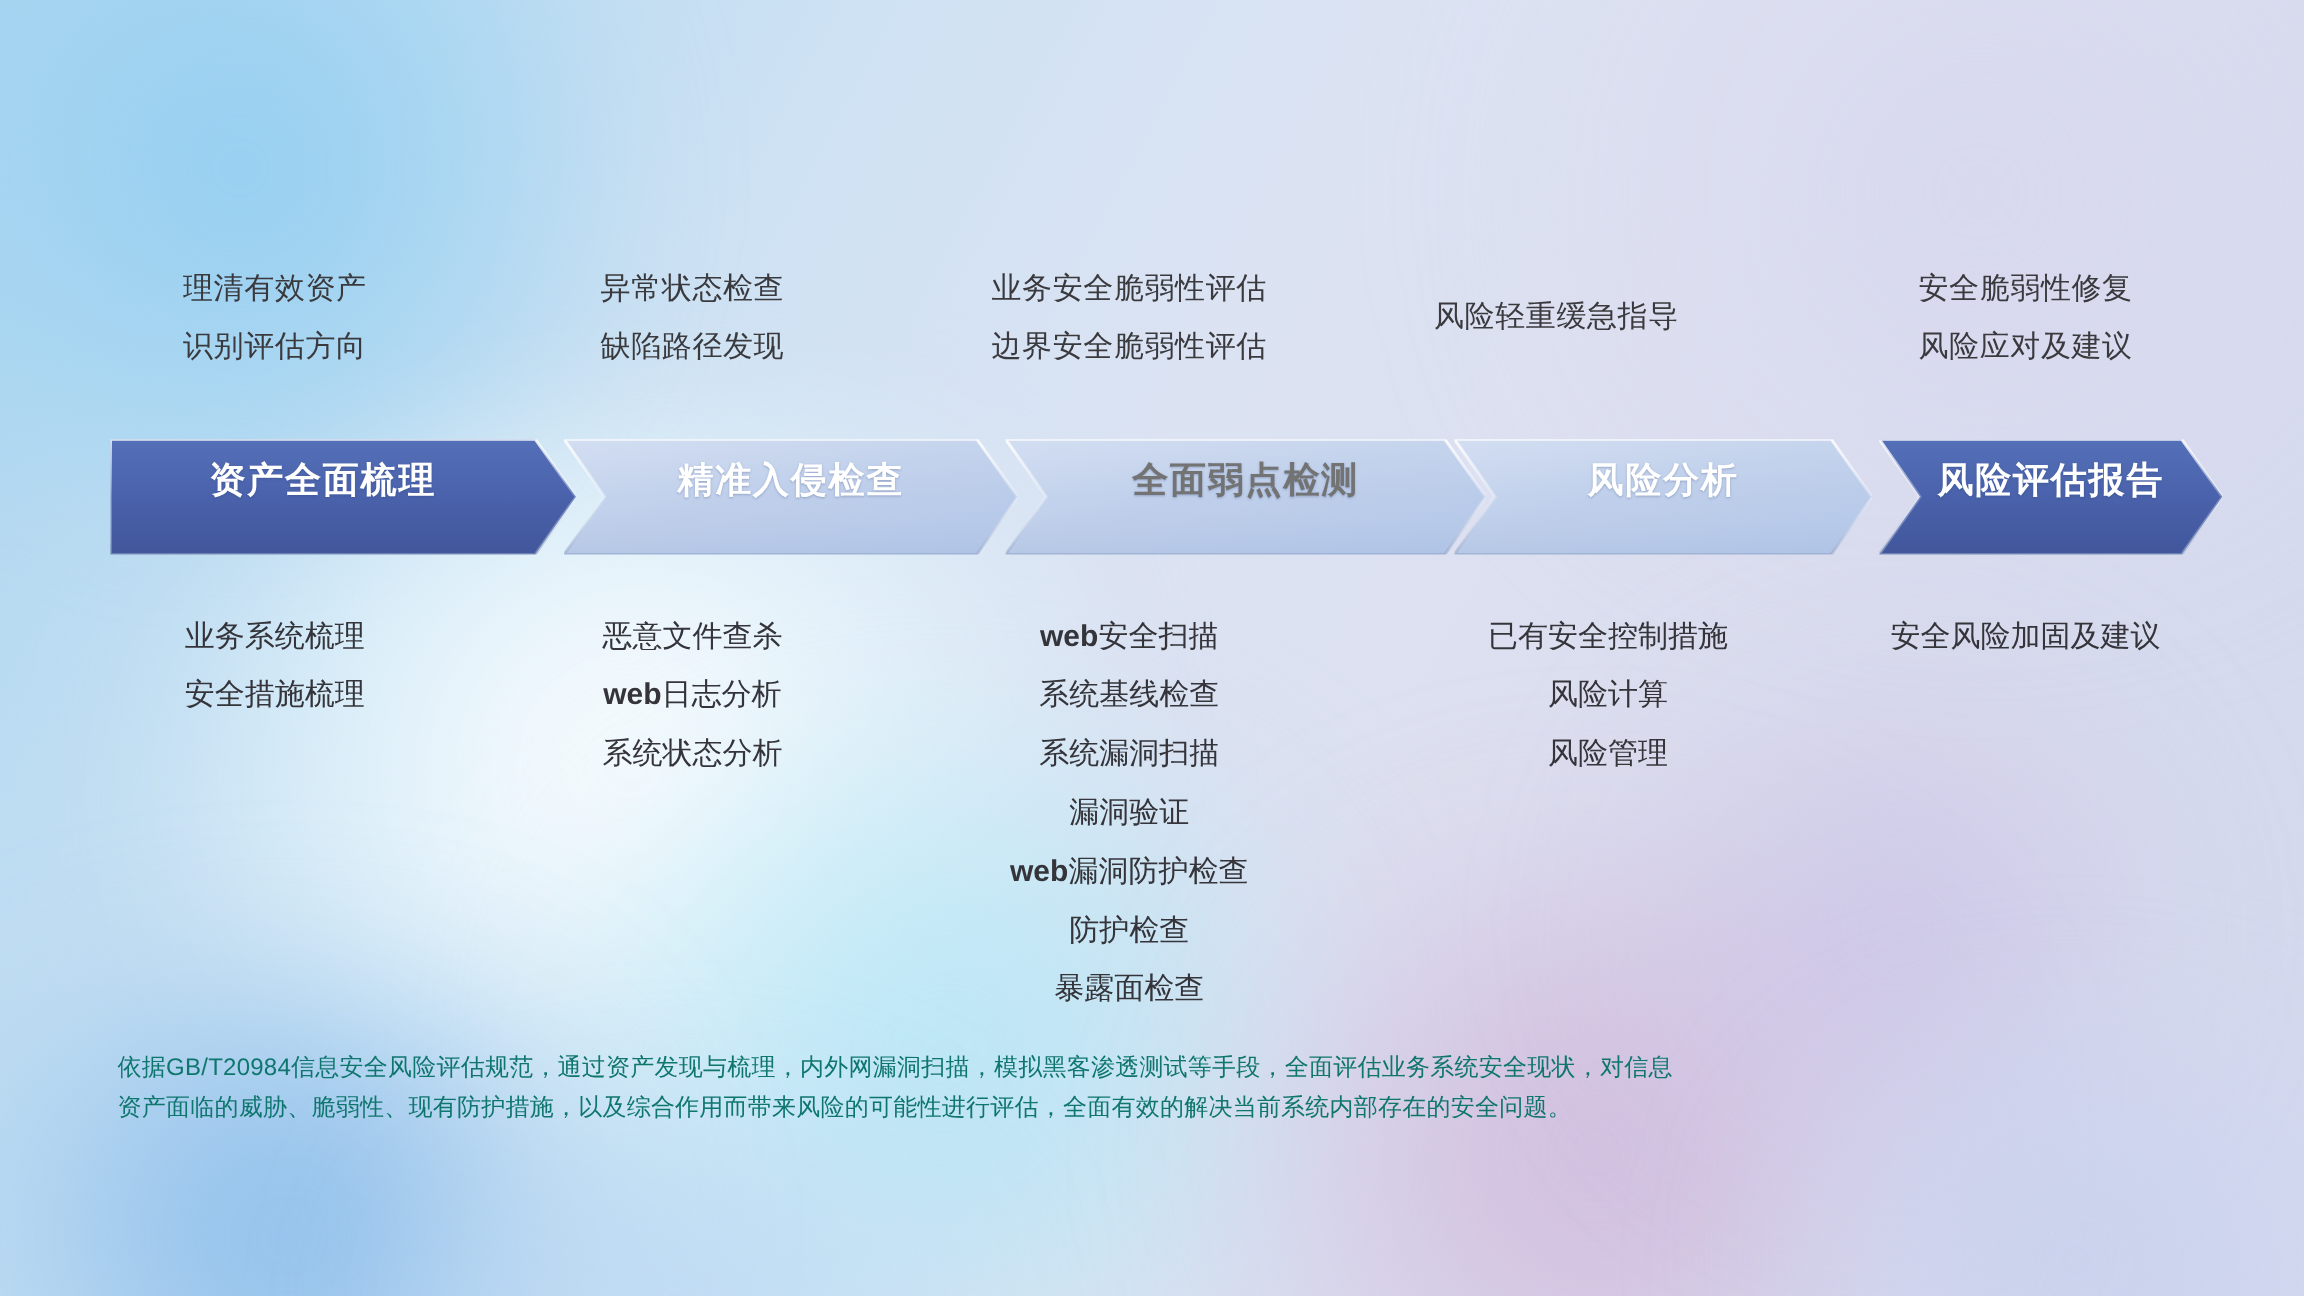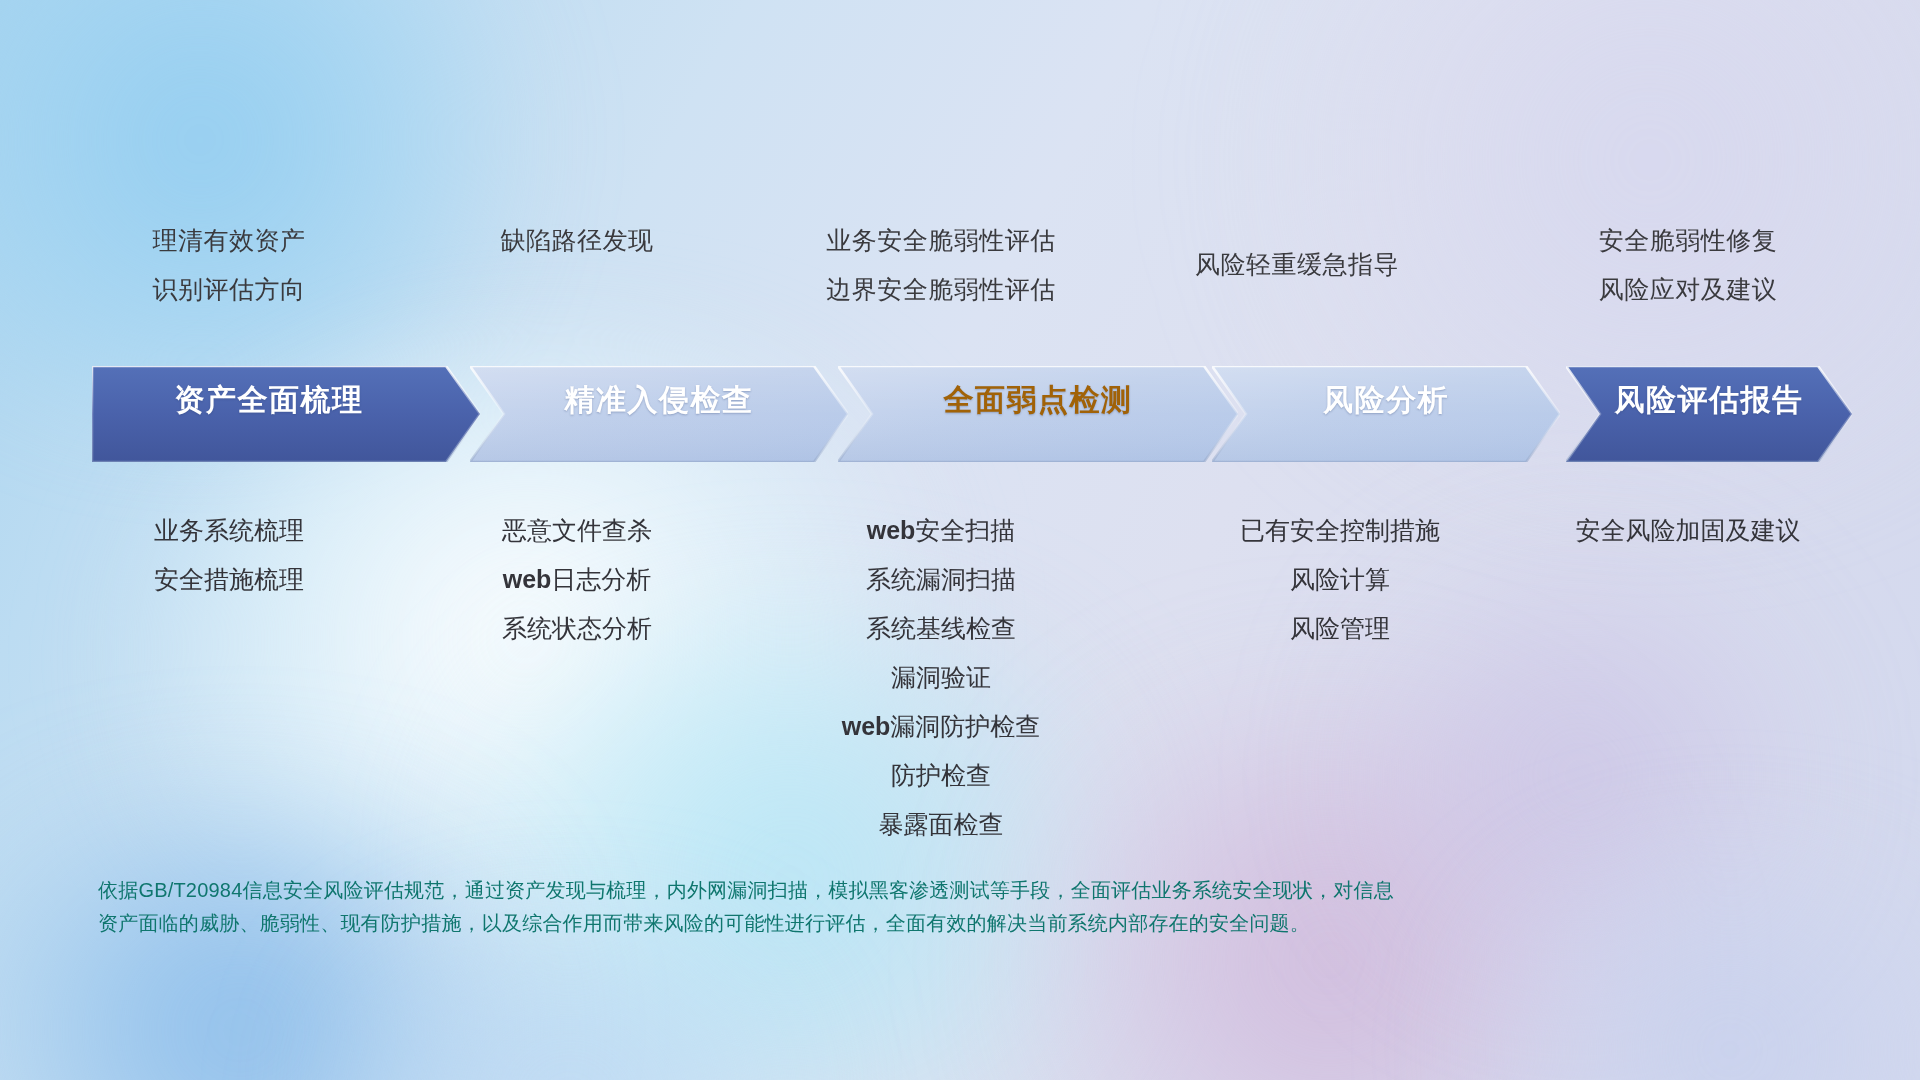--- a/index.html
+++ b/index.html
@@ -72,21 +72,21 @@
   
   #banner{position:absolute;left:92px;top:366px;width:1760px;height:96px;}
   .stage{position:absolute;top:0;height:68px;display:flex;align-items:center;}
   .stage .shape{position:absolute;inset:0;}
   .stage .lbl{
     position:relative;width:100%;text-align:center;
     font-size:30px;font-weight:bold;letter-spacing:1.5px;
     text-shadow:0 1px 2px rgba(40,60,110,.30);
   }
   .lbl-white{color:#ffffff;}
-  .lbl-blue{color:#a16207;text-shadow:0 1px 1px rgba(255,255,255,.55);}
+  .lbl-blue{color:#737373;text-shadow:0 1px 1px rgba(255,255,255,.55);}
 
   
   .botcols{position:absolute;left:0;top:506px;width:1920px;}
   .botcol{position:absolute;text-align:center;color:#34343a;font-size:25px;line-height:49px;}
   .botcol .it{white-space:nowrap;}
   .botcol .it b{font-weight:bold;}
 
   
   #footer{
     position:absolute;left:98px;top:874px;width:1620px;
@@ -111,20 +111,21 @@
 </div>
 
 <div id="content">
 
   <div class="topnotes" id="top-notes">
       <div class="topcol" style="left: -71px; width: 600px; top: 0px;">
         <div class="ln">理清有效资产</div>
         <div class="ln">识别评估方向</div>
       </div>
       <div class="topcol" style="left: 277px; width: 600px; top: 0px;">
+        <div class="ln">异常状态检查</div>
         <div class="ln">缺陷路径发现</div>
       </div>
       <div class="topcol" style="left: 641px; width: 600px; top: 0px;">
         <div class="ln">业务安全脆弱性评估</div>
         <div class="ln">边界安全脆弱性评估</div>
       </div>
       <div class="topcol" style="left: 997px; width: 600px; top: 24px;">
         <div class="ln">风险轻重缓急指导</div>
       </div>
       <div class="topcol" style="left: 1388px; width: 600px; top: 0px;">
@@ -239,22 +240,22 @@
         <div class="it">业务系统梳理</div>
         <div class="it">安全措施梳理</div>
       </div>
       <div class="botcol" style="left: 257px; width: 640px; top: 0px;">
         <div class="it">恶意文件查杀</div>
         <div class="it"><b>web</b><span>日志分析</span></div>
         <div class="it">系统状态分析</div>
       </div>
       <div class="botcol" style="left: 621px; width: 640px; top: 0px;">
         <div class="it"><b>web</b><span>安全扫描</span></div>
+        <div class="it">系统基线检查</div>
         <div class="it">系统漏洞扫描</div>
-        <div class="it">系统基线检查</div>
         <div class="it">漏洞验证</div>
         <div class="it"><b>web</b><span>漏洞防护检查</span></div>
         <div class="it">防护检查</div>
         <div class="it">暴露面检查</div>
       </div>
       <div class="botcol" style="left: 1020px; width: 640px; top: 0px;">
         <div class="it">已有安全控制措施</div>
         <div class="it">风险计算</div>
         <div class="it">风险管理</div>
       </div>

